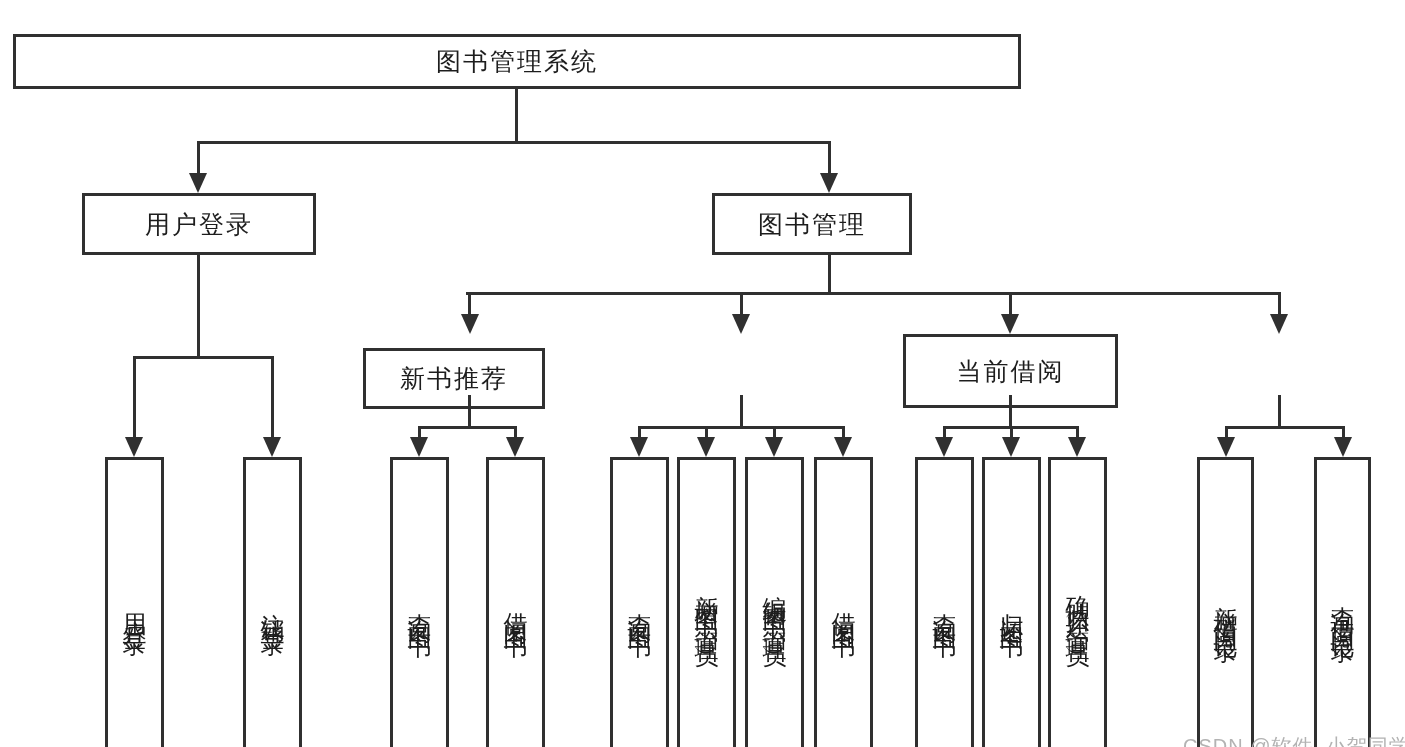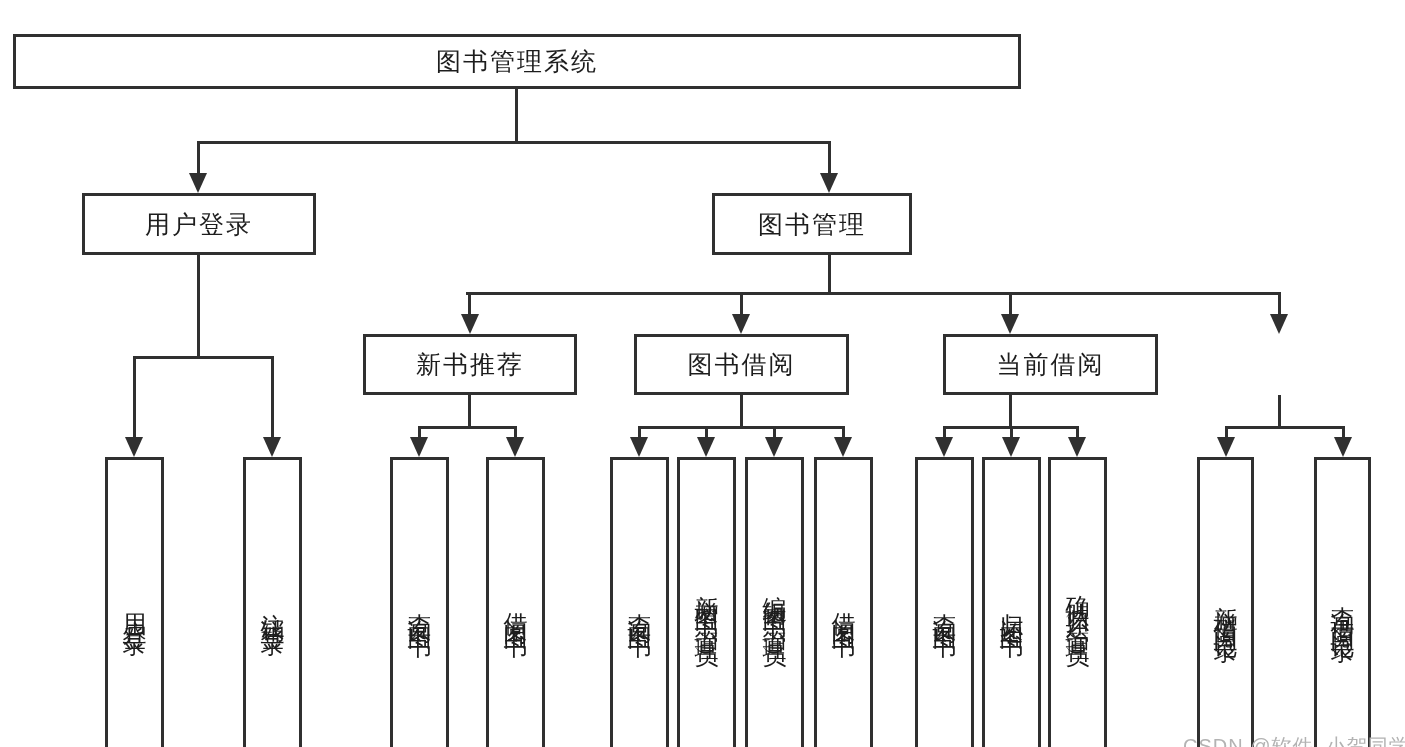--- a/index.html
+++ b/index.html
@@ -73,23 +73,22 @@
   <div class="ln" style="left:466px;top:271px;width:815px;height:3px"></div>
   <div class="ln" style="left:468px;top:271px;width:3px;height:24px"></div>
   <div class="ah" style="left:461px;top:293px"></div>
   <div class="ln" style="left:740px;top:271px;width:3px;height:24px"></div>
   <div class="ah" style="left:732px;top:293px"></div>
   <div class="ln" style="left:1009px;top:271px;width:3px;height:24px"></div>
   <div class="ah" style="left:1001px;top:293px"></div>
   <div class="ln" style="left:1278px;top:271px;width:3px;height:24px"></div>
   <div class="ah" style="left:1270px;top:293px"></div>
 
-  <div class="box h-label" style="left:363px;top:313px;width:214px;height:61px">新书推荐</div>
-  <div class="box h-label" style="left:634px;top:313px;width:215px;height:61px">图书借阅</div>
-  <div class="box h-label" style="left:943px;top:313px;width:215px;height:61px">当前借阅</div>
+  <div class="box h-label" style="left:363px;top:327px;width:182px;height:61px">新书推荐</div>
+  <div class="box h-label" style="left:903px;top:313px;width:215px;height:74px">当前借阅</div>
 
   <div class="ln" style="left:468px;top:374px;width:3px;height:34px"></div>
   <div class="ln" style="left:418px;top:405px;width:99px;height:3px"></div>
   <div class="ln" style="left:418px;top:405px;width:3px;height:13px"></div>
   <div class="ah" style="left:410px;top:416px"></div>
   <div class="ln" style="left:514px;top:405px;width:3px;height:13px"></div>
   <div class="ah" style="left:506px;top:416px"></div>
 
   <div class="ln" style="left:740px;top:374px;width:3px;height:34px"></div>
   <div class="ln" style="left:638px;top:405px;width:207px;height:3px"></div>

